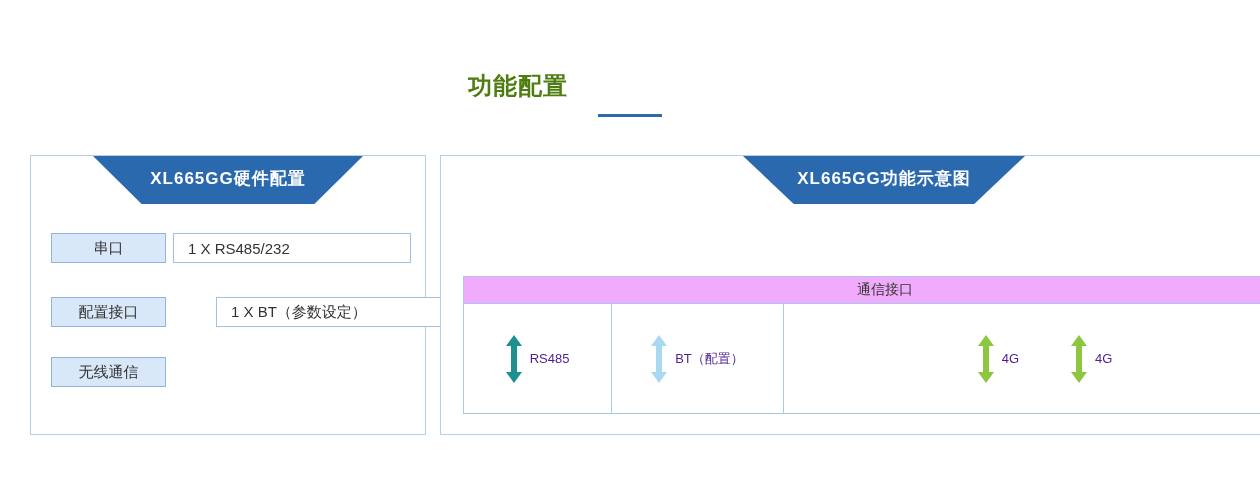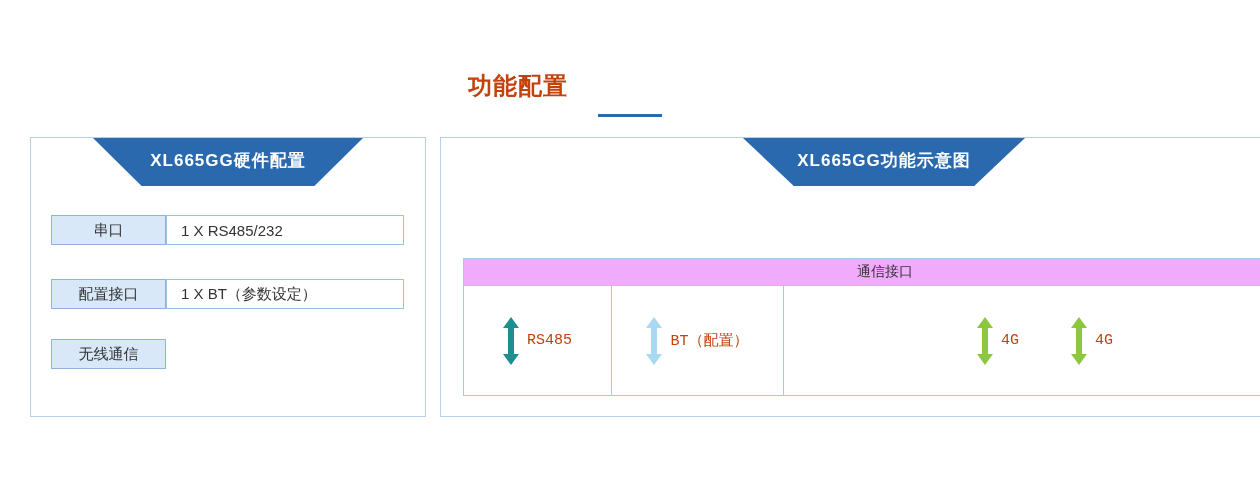--- a/index.html
+++ b/index.html
@@ -9,32 +9,32 @@
     font-family: "Liberation Sans", "DejaVu Sans", sans-serif;
     overflow: hidden;
     position: relative;
   }
   .page-title {
     position: absolute;
     top: 70px; left: 0; width: 1036px;
     text-align: center;
     font-size: 24px;
     font-weight: bold;
-    color: #c2410c;
+    color: #4d7c0f;
     letter-spacing: 1px;
   }
   .title-underline {
     position: absolute;
     top: 114px; left: 598px;
     width: 64px; height: 3px;
     background: #2a6bb0;
   }
   .panel {
     position: absolute;
-    top: 137px;
+    top: 155px;
     background: #ffffff;
     border: 1px solid #b7d0ea;
   }
   .panel-left  { left: 30px;  width: 396px; height: 280px; }
   .panel-right { left: 440px; width: 888px; height: 280px; }
   .banner {
     position: absolute;
     top: 0; left: 50%;
     transform: translateX(-50%);
     height: 48px;
@@ -59,20 +59,21 @@
     width: 115px; height: 30px;
     background: #d9e8f9;
     border: 1px solid #8fb4dd;
     color: #333333;
     font-size: 15px;
     display: flex;
     align-items: center;
     justify-content: center;
   }
   .hw-value {
+    margin-left: 7px;
     width: 238px; height: 30px;
     background: #ffffff;
     border: 1px solid #9fc0e2;
     color: #333333;
     font-size: 15px;
     display: flex;
     align-items: center;
     padding-left: 14px;
   }
   .passthrough-bar {
@@ -117,41 +118,40 @@
   }
   .if-col-1 { width: 148px; border-right: 1px solid #a9c7e8; }
   .if-col-2 { width: 172px; border-right: 1px solid #a9c7e8; }
   .if-col-3 { flex: 1; gap: 52px; }
   .if-item {
     display: flex;
     align-items: center;
     gap: 8px;
   }
   .if-label {
-    font-size: 15px;
-    color: #c2410c;
-    font-family: Liberation Mono, monospace;
+    font-size: 13px;
+    color: #4c1d95;
   }
   .arrow-icon { display: block; }
 </style>
 </head>
 <body>
 
 <div class="page-title">功能配置</div>
 <div class="title-underline"></div>
 
 <div class="panel panel-left">
   <div class="banner banner-left">XL665GG硬件配置</div>
 
   <div class="hw-row" style="top: 77px;">
     <div class="hw-label">串口</div>
     <div class="hw-value">1 X RS485/232</div>
   </div>
 
-  <div class="hw-row" style="top: 141px;">
+  <div class="hw-row" style="top: 141px; gap: 43px;">
     <div class="hw-label">配置接口</div>
     <div class="hw-value">1 X BT（参数设定）</div>
   </div>
 
   <div class="hw-row" style="top: 201px;">
     <div class="hw-label">无线通信</div>
   </div>
 </div>
 
 <div class="panel panel-right">

